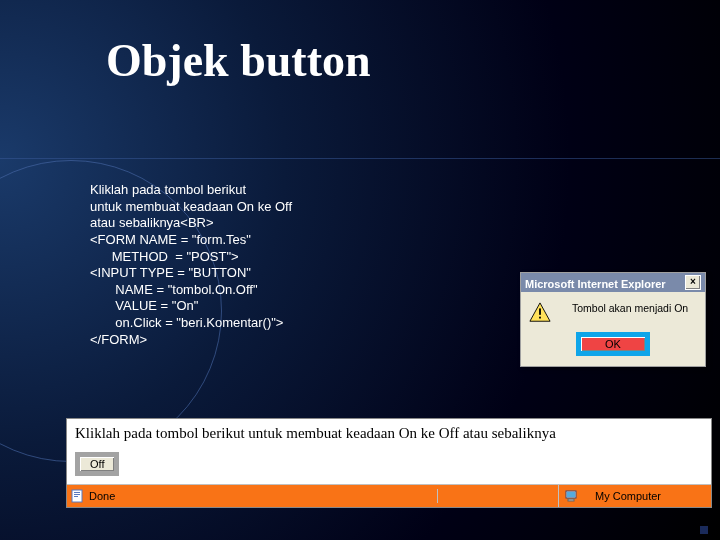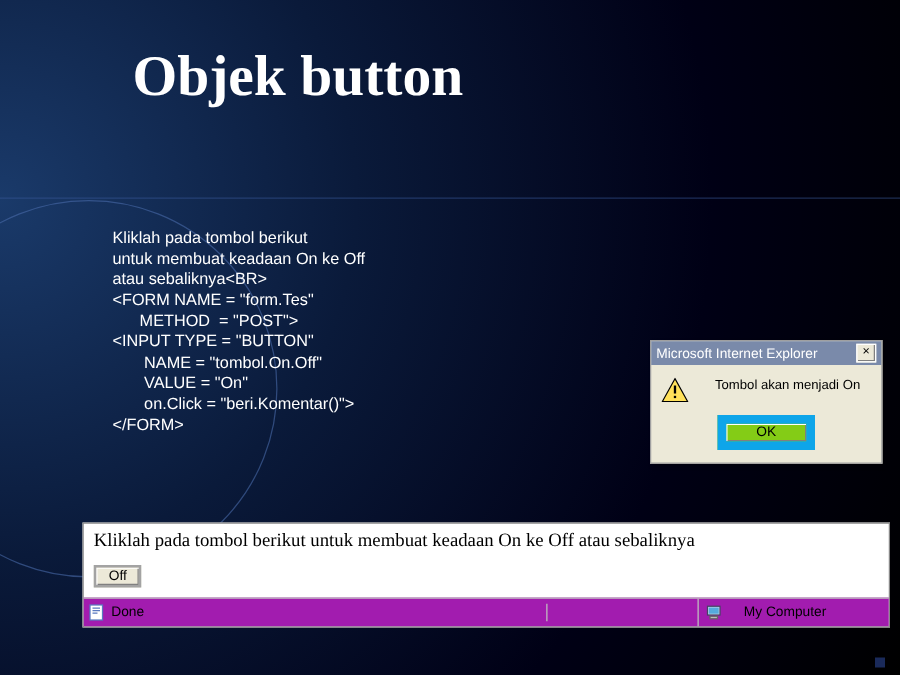--- a/index.html
+++ b/index.html
@@ -64,25 +64,25 @@
     background: #ece9d8;
     border: 1px solid #a0a0a0;
     box-shadow: 2px 2px 4px rgba(0,0,0,.4);
     font-size: 11px;
     font-family: Tahoma, sans-serif;
   }
   .dlg-title {
     background: linear-gradient(#7a96df 0%, #0a246a 100%);
     background: #7a8aaa;
     color: #fff;
-    font-weight: normal;
+    font-weight: bold;
     padding: 2px 4px;
     display: flex;
     justify-content: space-between;
-    align-items: center;
+    align-items: flex-end;
   }
   .dlg-title .x {
     background: #ece9d8;
     color: #000;
     width: 14px;
     height: 13px;
     font-size: 10px;
     line-height: 12px;
     text-align: center;
     border: 1px solid #fff;
@@ -99,22 +99,22 @@
     height: 20px;
     flex: 0 0 22px;
   }
   .warn-icon svg { display:block; }
   .dlg-text { flex: 1; font-size: 10.5px; color:#000; }
   .dlg-btns { text-align: center; padding: 0 0 10px; }
   .ok-btn {
     font-family: Tahoma, sans-serif;
     font-size: 11px;
     padding: 1px 24px;
-    background: #84cc16;
-    border: 7px solid #0ea5e9;
+    background: #ef4444;
+    border: 5px solid #0ea5e9;
     box-shadow: inset 1px 1px #fff, inset -1px -1px #808080;
   }
   .browser-pane {
     position: absolute;
     left: 66px;
     right: 8px;
     top: 418px;
     background: #fff;
     border: 1px solid #888;
     font-family: "Times New Roman", serif;
@@ -123,26 +123,26 @@
   .pane-text {
     padding: 6px 8px 8px;
     color: #000;
   }
   .off-btn {
     margin: 2px 8px 8px;
     font-family: Tahoma, sans-serif;
     font-size: 11px;
     padding: 1px 10px;
     background: #ece9d8;
-    border: 2px solid #a3a3a3;
+    border: 5px solid #a3a3a3;
     box-shadow: inset 1px 1px #fff, inset -1px -1px #808080;
   }
   .statusbar {
     display: flex;
-    background: #a21caf;
+    background: #f97316;
     border-top: 1px solid #c0c0c0;
     font-family: Tahoma, sans-serif;
     font-size: 11px;
     color: #000;
     height: 22px;
     align-items: center;
   }
   .status-left {
     flex: 1;
     display: flex;

